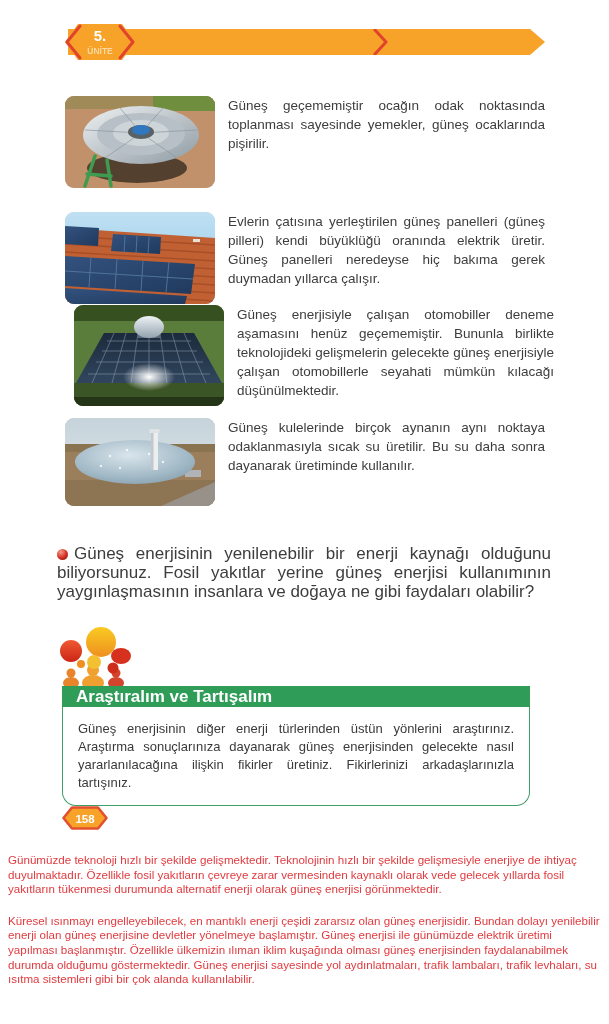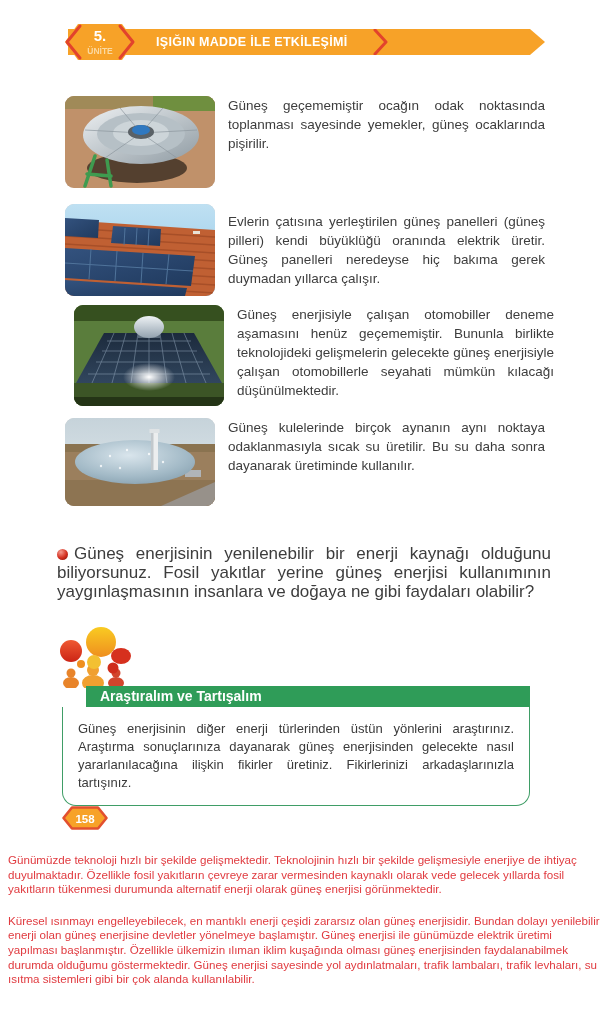--- a/index.html
+++ b/index.html
@@ -33,22 +33,22 @@
   .q-bullet{
     display:inline-block;width:11px;height:11px;border-radius:50%;margin-right:6px;
     vertical-align:-1px;
     background:radial-gradient(circle at 35% 28%, #f59a8e 0%, #d32f1f 55%, #7c0f0a 100%);
   }
   
   .decoration{position:absolute;top:626px;left:57px;}
   
   .activity{position:absolute;top:686px;left:62px;width:468px;}
   .activity-header{
-    background:#2F9C58;color:#ffffff;font-weight:bold;font-size:14px;
-    height:21px;line-height:21px;padding-left:14px;margin-left:24px;
+    background:#2F9C58;color:#ffffff;font-weight:bold;font-size:17px;
+    height:21px;line-height:21px;padding-left:14px;
   }
   .activity-body{
     border:1.6px solid #3F9D66;border-top:none;border-radius:0 0 14px 14px;
     padding:13px 15px 13px 15px;color:#3a3a3a;font-size:13px;line-height:18px;
     text-align:justify;background:#ffffff;
   }
   
   .page-badge{position:absolute;top:805px;left:61px;}
   
   .notes{position:absolute;top:853px;left:8px;width:596px;}
@@ -60,21 +60,20 @@
 </head>
 <body>
 
 <div class="page">
 
   <div class="header">
     <div class="banner-bar"></div>
     <svg class="banner-chevron" width="16" height="26" viewBox="0 0 16 26">
       <polyline points="2,1 13,13 2,25" fill="none" stroke="#E2432C" stroke-width="3" stroke-linecap="round" stroke-linejoin="round"></polyline>
     </svg>
-    <div class="banner-title">IŞIĞIN MADDE İLE ETKİLEŞİMİ</div>
     <svg class="unit-badge" width="72" height="38" viewBox="0 0 72 38">
       <polygon points="14,1 58,1 71,19 58,37 14,37 1,19" fill="#F7A228"></polygon>
       <polyline points="16,3 3,19 16,35" fill="none" stroke="#E2432C" stroke-width="3" stroke-linecap="round" stroke-linejoin="round"></polyline>
       <polyline points="56,3 69,19 56,35" fill="none" stroke="#E2432C" stroke-width="3" stroke-linecap="round" stroke-linejoin="round"></polyline>
       <text x="36" y="18" text-anchor="middle" font-size="15" font-weight="bold" fill="#ffffff">5.</text>
       <text x="36" y="31" text-anchor="middle" font-size="8.5" font-weight="bold" fill="#FBD9A0">ÜNİTE</text>
     </svg>
   </div>
 
   <div class="figrow" style="top:96px;">
@@ -106,21 +105,21 @@
         <g stroke="#3f9b4f" stroke-width="3.5" stroke-linecap="round">
           <line x1="30" y1="60" x2="20" y2="90"></line>
             <line x1="42" y1="64" x2="46" y2="90"></line>
           <line x1="22" y1="78" x2="46" y2="80"></line>
         </g>
       </svg>
     </div>
     <div class="caption">Güneş geçememiştir ocağın odak noktasında toplanması sayesinde yemekler, güneş ocaklarında pişirilir.</div>
   </div>
 
-  <div class="figrow" style="top:204px;align-items:center;">
+  <div class="figrow" style="top:212px;">
     <div class="photo">
       <svg width="150" height="92" viewBox="0 0 150 92">
         <defs>
           <linearGradient id="sky2" x1="0" y1="0" x2="0" y2="1">
             <stop offset="0" stop-color="#bfe0f2"></stop>
               <stop offset="1" stop-color="#8ec7e8"></stop>
           </linearGradient>
           <linearGradient id="pnl" x1="0" y1="0" x2="1" y2="1">
             <stop offset="0" stop-color="#33527e"></stop>
               <stop offset="1" stop-color="#203a5e"></stop>

